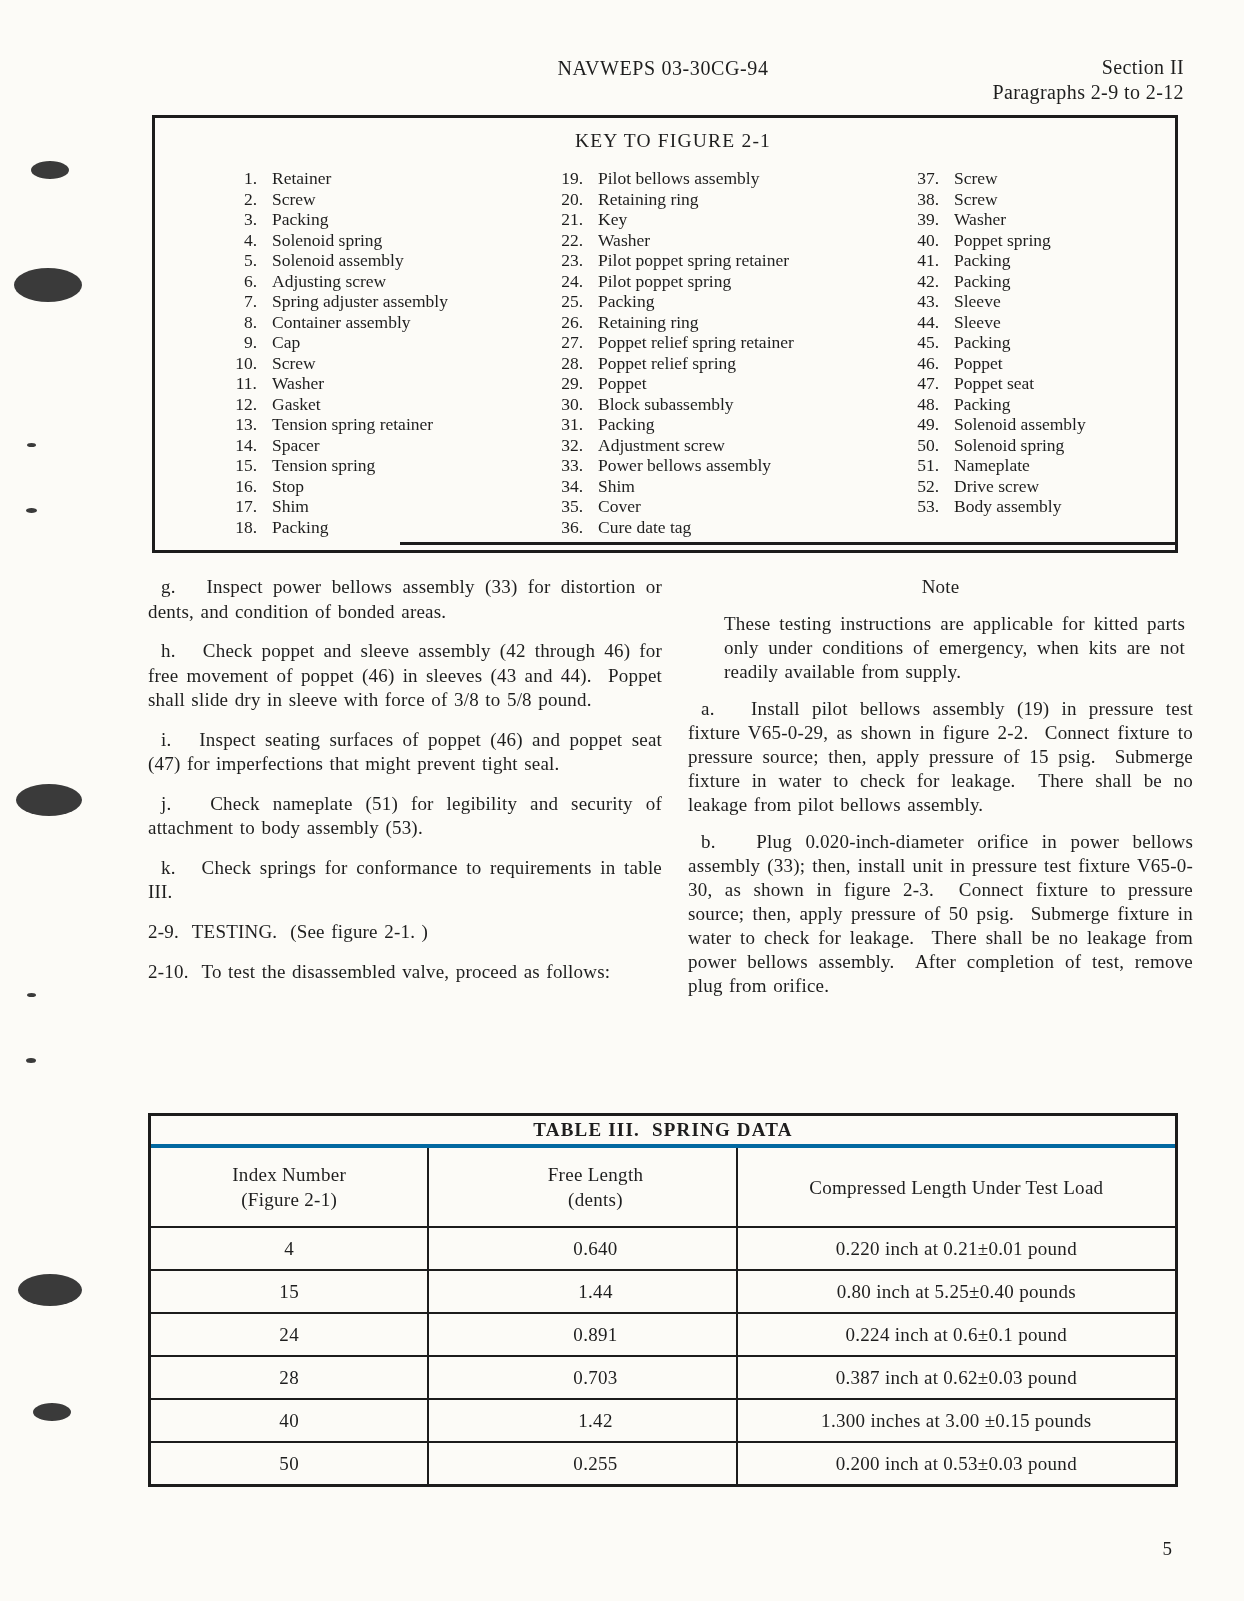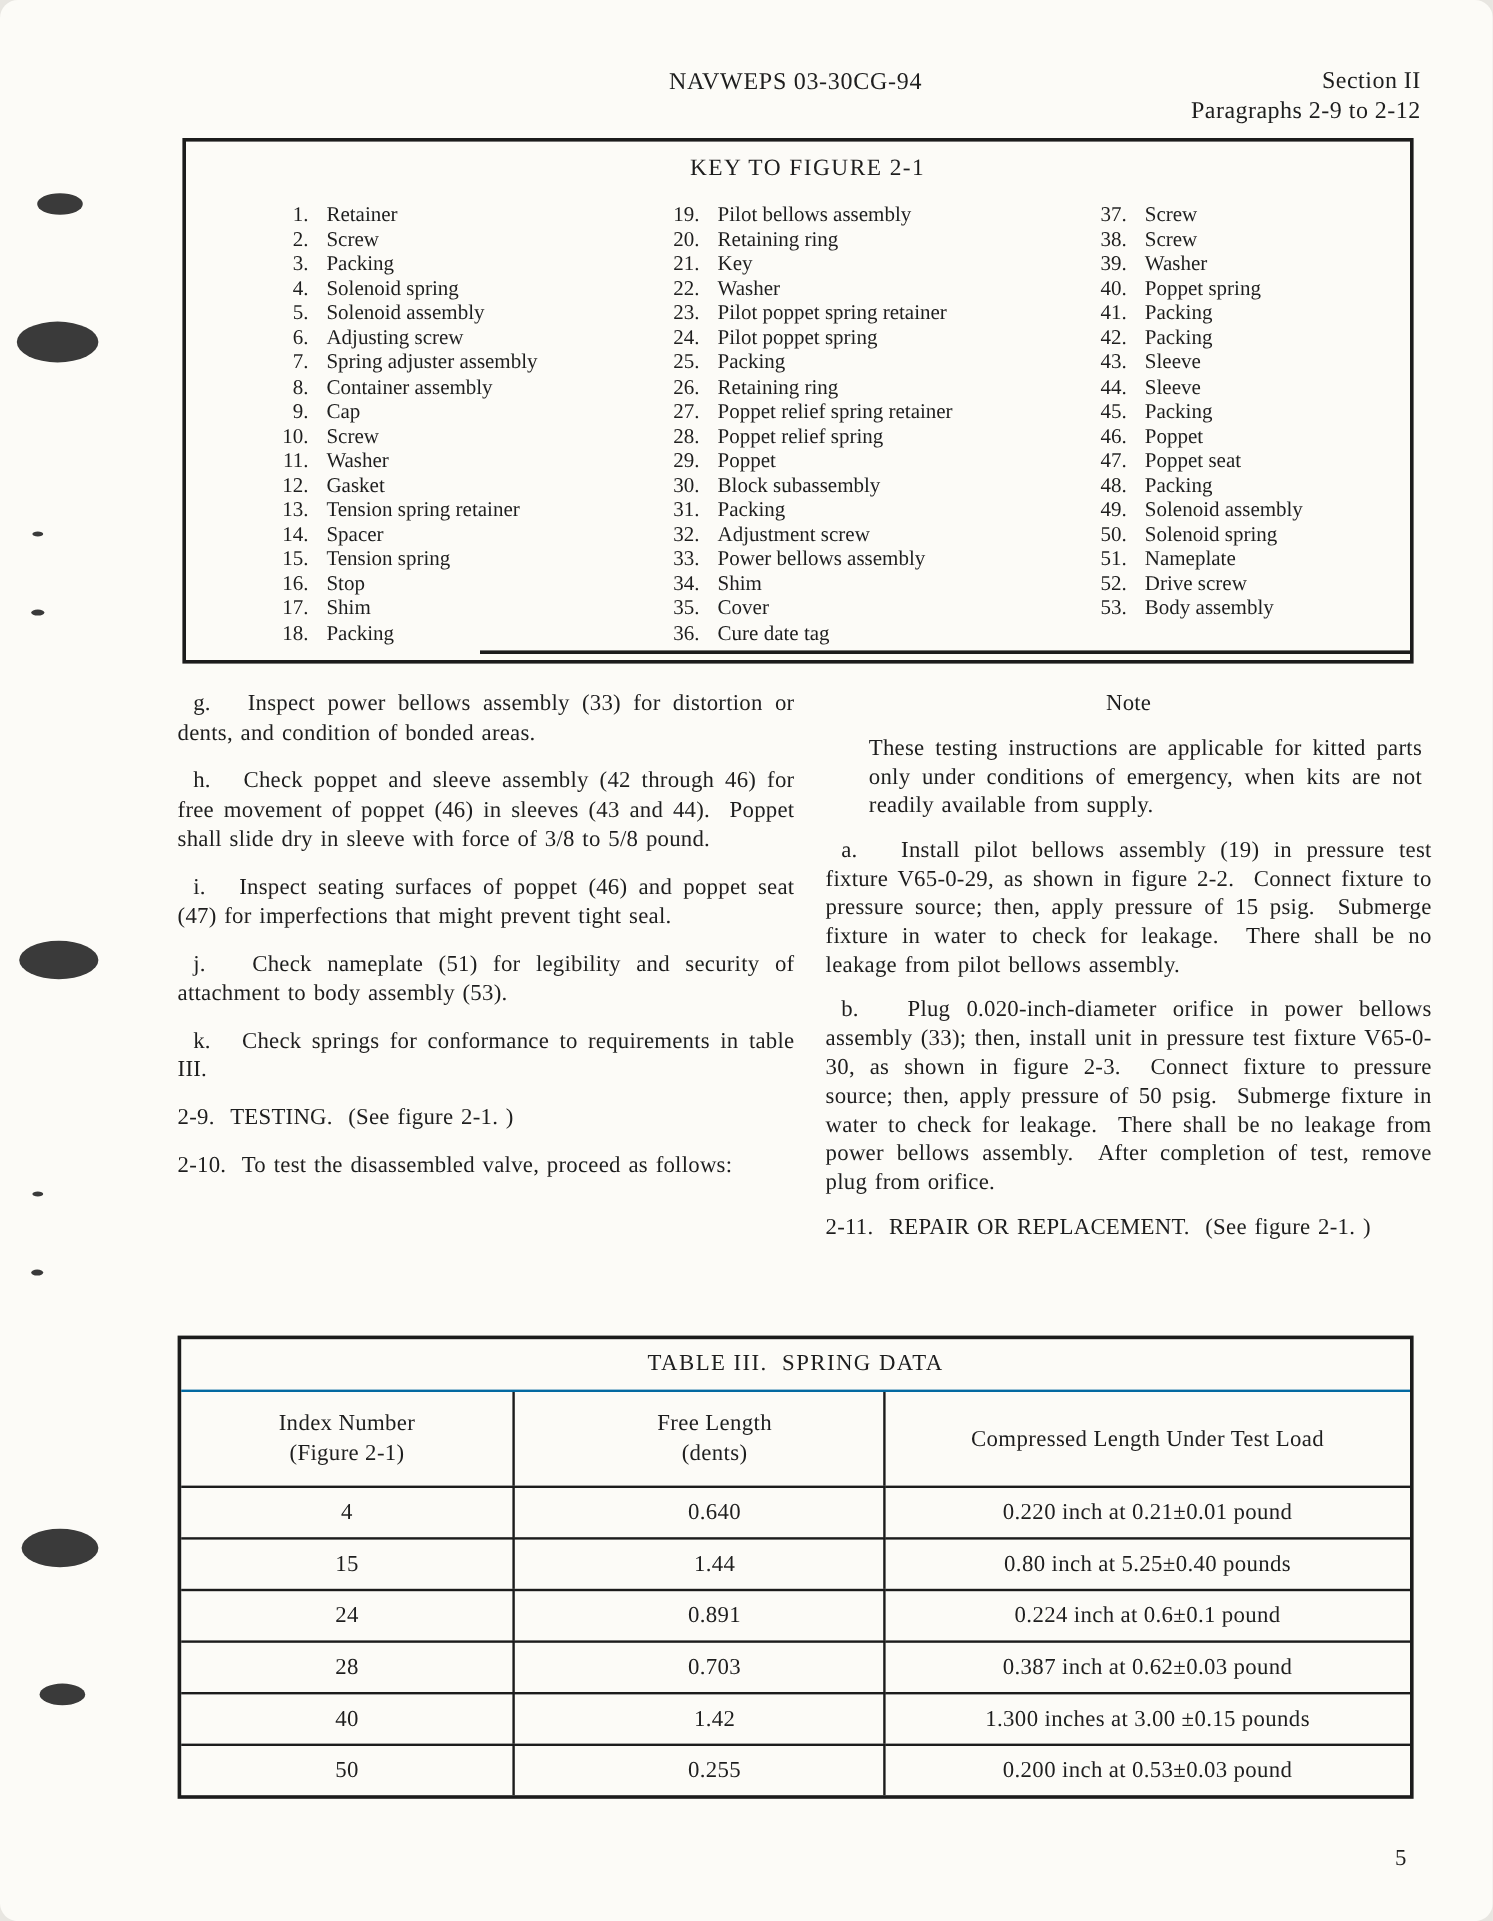--- a/index.html
+++ b/index.html
@@ -4,21 +4,20 @@
 <style>
   html,body { margin:0; padding:0; background:#e8e6e1; }
   .page {
     position:relative;
     width:1244px; height:1601px;
     margin:0 auto;
     background:#fcfbf7;
     color:#1e1e1e;
     font-family:"Liberation Serif","DejaVu Serif",serif;
     overflow:hidden;
-    border-radius:15px;
   }
 
   
   .dot { position:absolute; background:#3a3a3a; border-radius:50%; }
 
   
   .header-center {
     position:absolute; left:148px; top:57px; width:1030px;
     text-align:center; font-size:20px; letter-spacing:0.6px;
   }
@@ -62,22 +61,22 @@
   .note-label { text-align:center; text-indent:0; margin-bottom:13px; }
   .note-body  { margin-left:36px; margin-right:8px; text-indent:0;font-family:Liberation Serif, serif; }
 
   
   .spring-table {
     position:absolute; left:148px; top:1113px; width:1030px;
     border:3px solid #1c1c1c; box-sizing:border-box;
     font-size:19px;
   }
   .t-title {
-    height:44px; display:flex; align-items:center; justify-content:center;
-    letter-spacing:1.2px; border-bottom:2px solid #0369a1; box-sizing:border-box;
+    height:32px; display:flex; align-items:center; justify-content:center;
+    letter-spacing:1.2px; border-bottom:4px solid #0369a1; box-sizing:border-box;font-weight:bold;
   }
   .t-row { display:flex; }
   .t-cell {
     display:flex; align-items:center; justify-content:center;
     text-align:center; box-sizing:border-box; letter-spacing:0.3px;
   }
   .t-cell.c1 { width:280px; border-right:2px solid #1c1c1c;text-align:center; }
   .t-cell.c2 { width:310px; border-right:2px solid #1c1c1c;padding-left:26px; }
   .t-cell.c3 { width:440px; }
   .t-head .t-cell { height:78px; flex-direction:column; line-height:25px; }
@@ -392,21 +391,20 @@
     <p class="para">k.&nbsp;&nbsp; Check springs for conformance to requirements in table III.</p>
     <p class="para heading">2-9.&nbsp;&nbsp;TESTING.&nbsp;&nbsp;(See figure 2-1. )</p>
     <p class="para heading">2-10.&nbsp;&nbsp;To test the disassembled valve, proceed as follows:</p>
   </div>
 
   <div class="bodycol right">
     <p class="para note-label">Note</p>
     <p class="para note-body">These testing instructions are applicable for kitted parts only under conditions of emergency, when kits are not readily available from supply.</p>
     <p class="para">a.&nbsp;&nbsp; Install pilot bellows assembly (19) in pressure test fixture V65-0-29, as shown in figure 2-2.&nbsp; Connect fixture to pressure source; then, apply pressure of 15 psig.&nbsp; Submerge fixture in water to check for leakage.&nbsp; There shall be no leakage from pilot bellows assembly.</p>
     <p class="para">b.&nbsp;&nbsp; Plug 0.020-inch-diameter orifice in power bellows assembly (33); then, install unit in pressure test fixture V65-0-30, as shown in figure 2-3.&nbsp; Connect fixture to pressure source; then, apply pressure of 50 psig.&nbsp; Submerge fixture in water to check for leakage.&nbsp; There shall be no leakage from power bellows assembly.&nbsp; After completion of test, remove plug from orifice.</p>
-    <p class="para heading">2-11.&nbsp;&nbsp;REPAIR OR REPLACEMENT.&nbsp;&nbsp;(See figure 2-1. )</p>
   </div>
 
   <div class="spring-table">
     <div class="t-title">TABLE III.&nbsp;&nbsp;SPRING DATA</div>
     <div class="t-row t-head">
       <div class="t-cell c1">
         <div>Index Number</div>
         <div>(Figure 2-1)</div>
       </div>
       <div class="t-cell c2">

